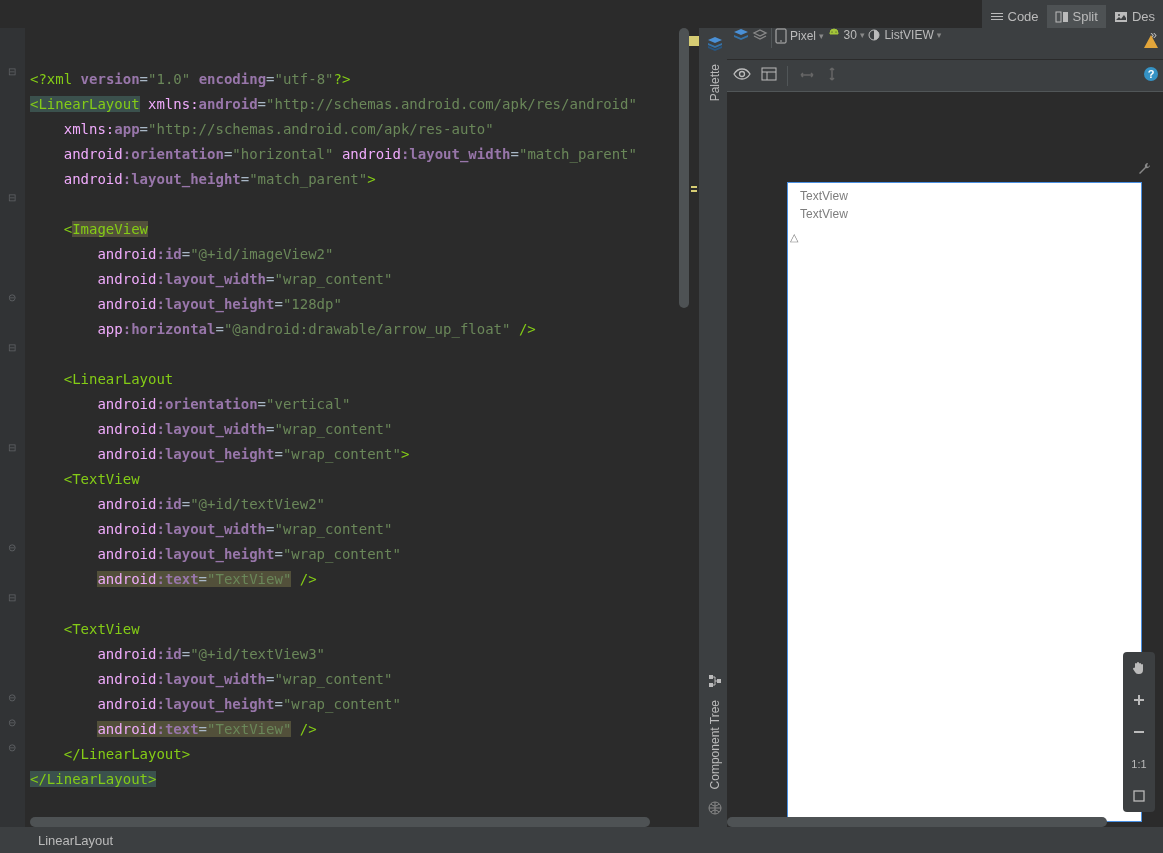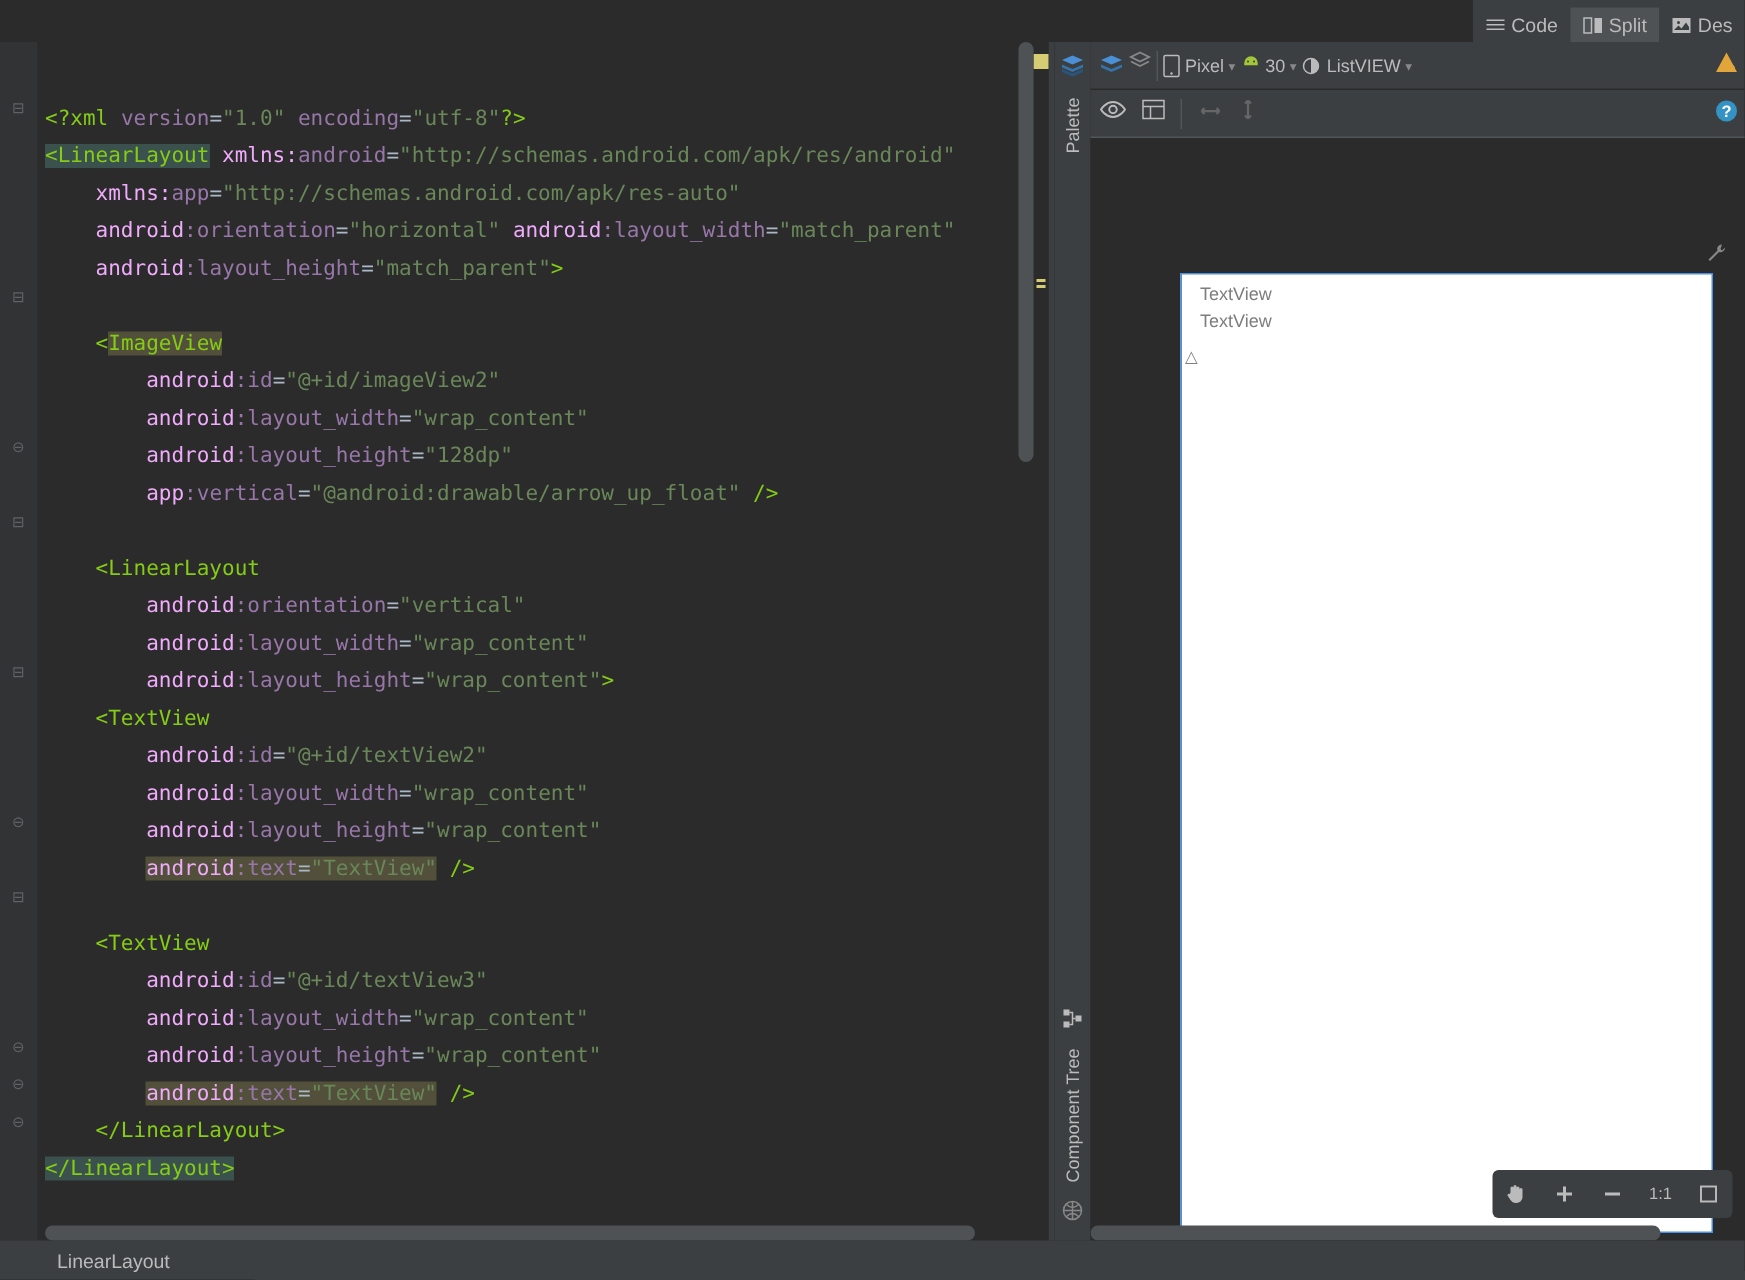--- a/index.html
+++ b/index.html
@@ -7,47 +7,47 @@
 .top-tabs { position: absolute; top: 0; right: 0; height: 28px; display: flex; align-items: flex-end; background: #3c3f41; }
 .top-tab { display: flex; align-items: center; padding: 4px 8px; font-size: 13px; color: #bbb; gap: 4px; cursor: pointer; }
 .top-tab.active { background: #4e5254; margin-top: 37px; }
 .main { display: flex; position: absolute; top: 28px; left: 0; right: 0; bottom: 26px; }
 .editor-pane { flex: 1; background: #2b2b2b; position: relative; display: flex; flex-direction: column; }
 .gutter { width: 25px; background: #313335; position: absolute; left: 0; top: 0; bottom: 0; }
 .gutter-mark { position: absolute; left: 8px; color: #606366; font-size: 10px; }
 .code-area { padding-left: 30px; padding-top: 14px; font-family: "Consolas", "Menlo", monospace; font-size: 14px; line-height: 25px; white-space: pre; color: #a9b7c6; flex: 1; overflow: hidden; }
 .tag { color: #84cc16; }
 .attr-ns { color: #f0abfc; }
-.attr { color: #9876aa; }
+.attr { color: #9876aa; font-weight: bold; }
 .str { color: #6a8759; }
 .hl-warn { background: #52503a; }
 .hl-sel { background: #3b514d; }
 .err-strip { position: absolute; right: 0; top: 0; width: 10px; height: 100%; }
 .err-box { position: absolute; right: 0; top: 8px; width: 10px; height: 10px; background: #d6cc73; }
 .err-mark { position: absolute; right: 2px; width: 6px; height: 2px; background: #d6cc73; }
 .scroll-v { position: absolute; right: 10px; top: 0; width: 10px; height: 100%; }
 .scroll-thumb-v { position: absolute; top: 0; width: 10px; height: 280px; background: #4e5254; border-radius: 5px; }
 .scroll-h { position: absolute; bottom: 0; left: 30px; right: 20px; height: 10px; }
 .scroll-thumb-h { position: absolute; left: 0; width: 620px; height: 10px; background: #4e5254; border-radius: 5px; }
 .divider { width: 4px; background: #3c3f41; cursor: col-resize; }
 .design-pane { width: 460px; background: #2b2b2b; position: relative; display: flex; }
 .side-vertical { width: 24px; background: #3c3f41; display: flex; flex-direction: column; align-items: center; }
 .vertical-label { writing-mode: vertical-rl; transform: rotate(180deg); font-size: 12px; color: #bbb; padding: 8px 0; cursor: pointer; }
 .design-inner { flex: 1; display: flex; flex-direction: column; }
-.design-toolbar { height: 32px; background: #3c3f41; display: flex; align-items: center; padding: 0 6px; gap: 3px; border-bottom: 1px solid #2b2b2b; }
+.design-toolbar { height: 32px; background: #3c3f41; display: flex; align-items: flex-start; padding: 0 6px; gap: 3px; border-bottom: 1px solid #2b2b2b; }
 .design-toolbar2 { height: 32px; background: #3c3f41; display: flex; align-items: center; padding: 0 6px; gap: 10px; border-bottom: 1px solid #515658; }
 .tbtn { display: flex; align-items: center; font-size: 12px; color: #bbb; gap: 3px; cursor: pointer; }
 .tbtn svg, .tbtn-icon svg { display: block; }
 .sep { width: 1px; height: 20px; background: #515658; }
 .canvas-wrap { flex: 1; background: #2b2b2b; position: relative; overflow: hidden; }
 .device-frame { position: absolute; top: 90px; left: 60px; width: 355px; height: 640px; background: #fff; border: 1px solid #4a90e2; }
 .tv-text { font-size: 12px; color: #7d7d7d; padding: 2px 12px; }
 .arrow-up { margin-left: 2px; color: #808080; font-size: 11px; }
 .wrench { position: absolute; top: 70px; right: 12px; color: #888; cursor: pointer; }
-.zoom-panel { position: absolute; right: 8px; bottom: 15px; background: #3c3f41; border-radius: 4px; display: flex; flex-direction: row; }
+.zoom-panel { position: absolute; right: 8px; bottom: 15px; background: #3c3f41; border-radius: 4px; display: flex; flex-direction: column; }
 .zoom-btn { width: 32px; height: 32px; display: flex; align-items: center; justify-content: center; color: #bbb; cursor: pointer; font-size: 14px; }
 .globe { position: absolute; margin-top: 8px; color: #888; }
 .design-hscroll { position: absolute; bottom: 0; left: 0; right: 30px; height: 10px; }
 .design-hscroll-thumb { position: absolute; left: 0; width: 380px; height: 10px; background: #4e5254; border-radius: 5px; }
 .status-bar { position: absolute; bottom: 0; left: 0; right: 0; height: 26px; background: #3c3f41; display: flex; align-items: center; padding-left: 38px; font-size: 13px; color: #bbb; }
 .warn-icon { position: absolute; right: 4px; top: 6px; color: #e2a53a; }
 .help-icon { position: absolute; right: 4px; top: 38px; color: #3592c4; }
 .dropdown-arrow { font-size: 9px; color: #888; }
 </style>
 </head>
@@ -95,21 +95,21 @@
 <span class="tag">&lt;?xml</span> <span class="attr">version</span>=<span class="str">"1.0"</span> <span class="attr">encoding</span>=<span class="str">"utf-8"</span><span class="tag">?&gt;</span>
 <span class="hl-sel"><span class="tag">&lt;LinearLayout</span></span> <span class="attr-ns">xmlns:</span><span class="attr">android</span>=<span class="str">"http://schemas.android.com/apk/res/android"</span>
     <span class="attr-ns">xmlns:</span><span class="attr">app</span>=<span class="str">"http://schemas.android.com/apk/res-auto"</span>
     <span class="attr-ns">android</span><span class="attr">:orientation</span>=<span class="str">"horizontal"</span> <span class="attr-ns">android</span><span class="attr">:layout_width</span>=<span class="str">"match_parent"</span>
     <span class="attr-ns">android</span><span class="attr">:layout_height</span>=<span class="str">"match_parent"</span><span class="tag">&gt;</span>
 
     <span class="tag">&lt;</span><span class="tag hl-warn">ImageView</span>
         <span class="attr-ns">android</span><span class="attr">:id</span>=<span class="str">"@+id/imageView2"</span>
         <span class="attr-ns">android</span><span class="attr">:layout_width</span>=<span class="str">"wrap_content"</span>
         <span class="attr-ns">android</span><span class="attr">:layout_height</span>=<span class="str">"128dp"</span>
-        <span class="attr-ns">app</span><span class="attr">:vertical</span>=<span class="str">"@android:drawable/arrow_up_float"</span><span class="tag"> /&gt;</span>
+        <span class="attr-ns">app</span><span class="attr">:horizontal</span>=<span class="str">"@android:drawable/arrow_up_float"</span><span class="tag"> /&gt;</span>
 
     <span class="tag">&lt;LinearLayout</span>
         <span class="attr-ns">android</span><span class="attr">:orientation</span>=<span class="str">"vertical"</span>
         <span class="attr-ns">android</span><span class="attr">:layout_width</span>=<span class="str">"wrap_content"</span>
         <span class="attr-ns">android</span><span class="attr">:layout_height</span>=<span class="str">"wrap_content"</span><span class="tag">&gt;</span>
     <span class="tag">&lt;TextView</span>
         <span class="attr-ns">android</span><span class="attr">:id</span>=<span class="str">"@+id/textView2"</span>
         <span class="attr-ns">android</span><span class="attr">:layout_width</span>=<span class="str">"wrap_content"</span>
         <span class="attr-ns">android</span><span class="attr">:layout_height</span>=<span class="str">"wrap_content"</span>
         <span class="hl-warn"><span class="attr-ns">android</span><span class="attr">:text</span>=<span class="str">"TextView"</span></span><span class="tag"> /&gt;</span>

